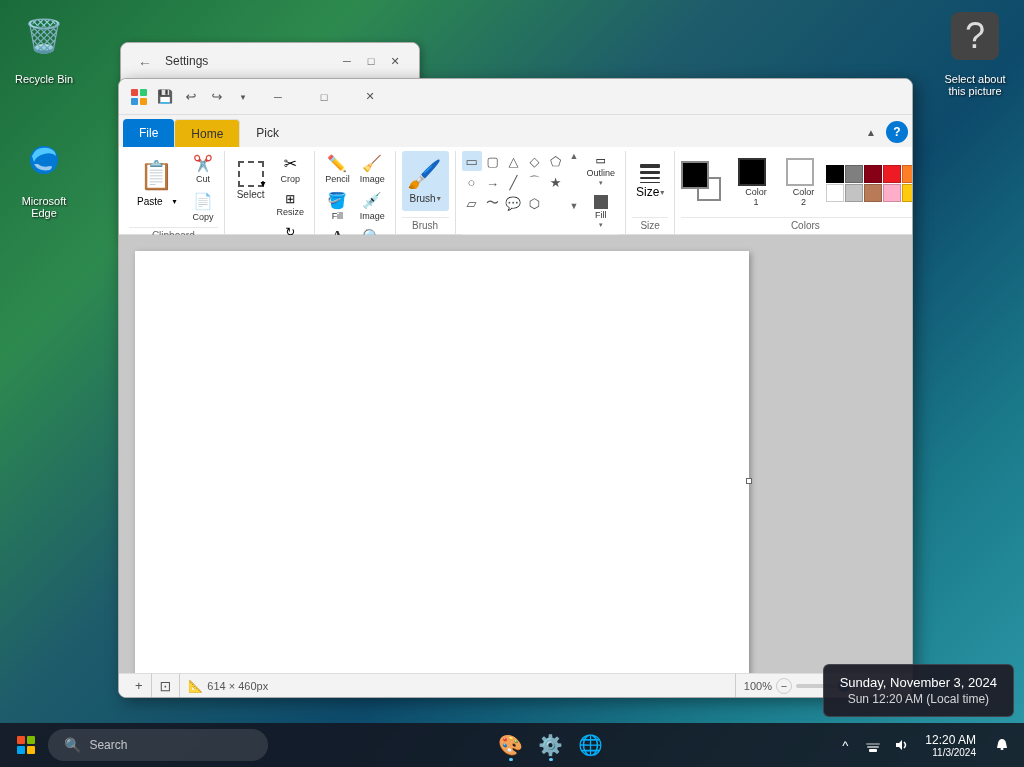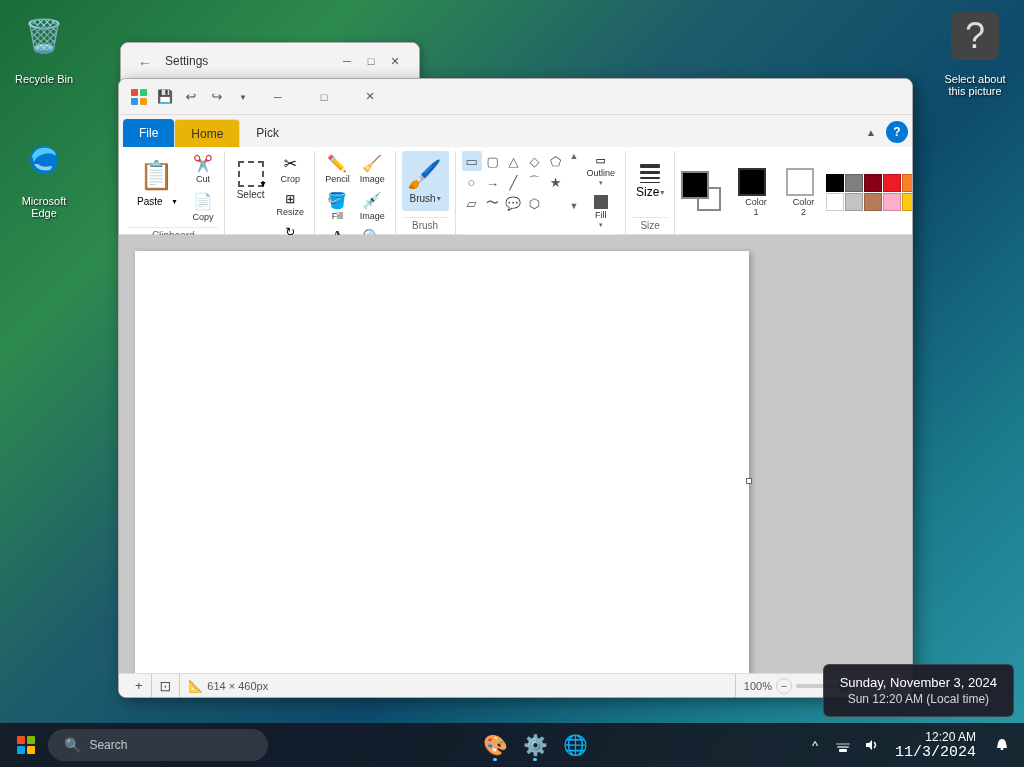--- a/index.html
+++ b/index.html
@@ -534,22 +534,21 @@
       padding: 0 8px;
       cursor: pointer;
       border-radius: 4px;
     }
     .clock-time {
       color: white;
       font-size: 12px;
     }
     .clock-date {
       color: white;
-      font-size: 15px;
-      font-family: Liberation Mono, monospace;
+      font-size: 10px;
     }
     .notif-btn {
       width: 28px;
       height: 28px;
       display: flex;
       align-items: center;
       justify-content: center;
       color: white;
       font-size: 14px;
       cursor: pointer;
@@ -899,20 +898,21 @@
               <div class="color-swatch" style="background:#ffffff;"></div>
               <div class="color-swatch" style="background:#c3c3c3;"></div>
               <div class="color-swatch" style="background:#b97a57;"></div>
               <div class="color-swatch" style="background:#ffaec9;"></div>
               <div class="color-swatch" style="background:#ffc90e;"></div>
 
             </div>
           </div>
 
         </div>
+        <div class="ribbon-group-label">Colors</div>
       </div>
 
     </div>
 
     <div id="canvas-area">
       <div id="paint-canvas">
 
         <div class="resize-handle" style="right:-3px;top:50%;transform:translateY(-50%);"></div>
 
       </div>

